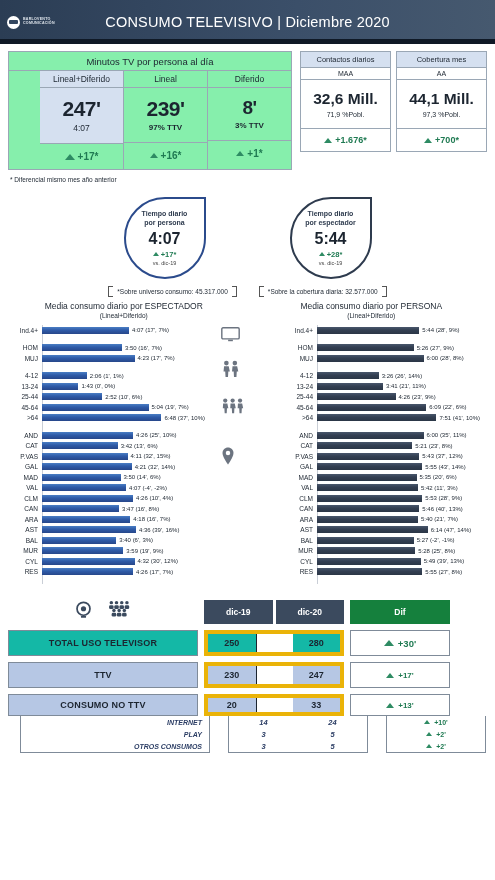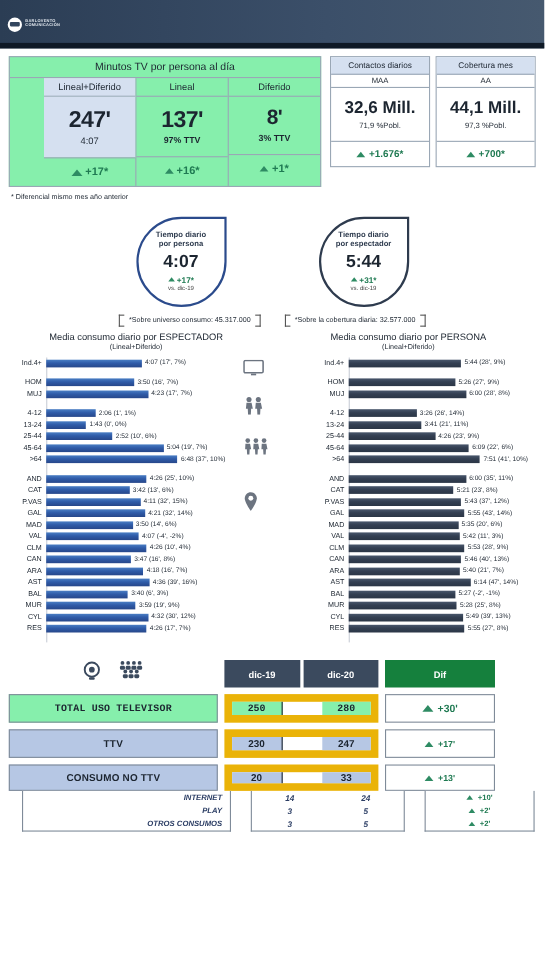--- a/index.html
+++ b/index.html
@@ -145,30 +145,30 @@
     position: absolute; left: 42px; top: 0; bottom: 0; width: 1px; background: #c9ced6;
   }
   .chart-col { position: relative; }
 
   .icon { position: absolute; left: 16px; color: #6c7480; }
 
   
   .bottom { margin-top: 16px; padding: 0 8px; }
   .brow { display: flex; gap: 6px; align-items: stretch; margin-bottom: 6px; }
   .bname { width: 190px; border: 1px solid #7f8b99; display: flex; align-items: center; justify-content: center; }
-  .bnums { width: 140px; border: 7px solid #eab308; display: flex; gap: 36px; }
+  .bnums { width: 140px; border: 4px solid #eab308; display: flex; gap: 36px; }
   .bnum { flex: 1; display: flex; align-items: center; justify-content: center; }
   .bnum.first { border-right: 1px solid #1c2530; }
   .bdif { width: 100px; border: 1px solid #7f8b99; display: flex; align-items: center; justify-content: center; gap: 4px; background: #fff; }
   .hdr-row .bname { border: none; background: transparent; }
   .hdr-row .bnums { border: none; gap: 3px; background: transparent; }
   .hdr-row .bnums .bnum { background: #3b4a5e; color: #fff; font-size: 8.5px; font-weight: bold; border: none; padding: 5px 0; }
   .hdr-row .bdif { border: none; background: #15803d; color: #fff; font-size: 8.5px; font-weight: bold; padding: 5px 0;}
 
-  .yellow { background: #86efac; font-family: Liberation Mono, monospace; }
+  .yellow { background: #14b8a6; }
   .blue { background: #b6c7e4; }
   .white { background: #ffffff; margin-left: 12px; }
 
   .rowlabel { font-size: 9px; font-weight: bold; letter-spacing: .2px; }
   .rowval { font-size: 9px; font-weight: bold; }
   .difval { font-size: 9.5px; font-weight: bold; color: #1f7a52; }
   .difval.sm { font-size: 8px; }
 
   .brow.tall .bname, .brow.tall .bnums, .brow.tall .bdif { min-height: 26px; }
   .sub-block { display: flex; gap: 6px; }
@@ -189,20 +189,21 @@
 <div class="page">
 
   <div class="header">
     <div class="logo-wrap">
       <div class="logo-mark"></div>
       <div class="logo-text">
         <span>BARLOVENTO</span>
         <span>COMUNICACIÓN</span>
       </div>
     </div>
+    <div class="header-title">CONSUMO TELEVISIVO | Diciembre 2020</div>
   </div>
 
   <div class="kpi-zone">
 
     <div class="panel-left">
       <div class="ptitle">Minutos TV por persona al día</div>
       <div class="cols">
         <div class="col highlight">
           <div class="chead">Lineal+Diferido</div>
           <div class="cbody">
@@ -210,21 +211,21 @@
             <div class="csub">4:07</div>
           </div>
           <div class="cfoot">
             <i class="tri"></i>
             <span>+17*</span>
           </div>
         </div>
         <div class="col">
           <div class="chead">Lineal</div>
           <div class="cbody">
-            <div class="cbig">137'</div>
+            <div class="cbig">239'</div>
             <div class="csub bold">97% TTV</div>
           </div>
           <div class="cfoot">
             <i class="tri sm"></i>
             <span>+16*</span>
           </div>
         </div>
         <div class="col">
           <div class="chead">Diferido</div>
           <div class="cbody">
@@ -279,21 +280,21 @@
         <span>+17*</span>
       </div>
       <div class="drop-vs">vs. dic-19</div>
     </div>
     <div class="drop dark">
       <div class="drop-lab">Tiempo diario</div>
       <div class="drop-lab">por espectador</div>
       <div class="drop-big">5:44</div>
       <div class="drop-delta">
         <i class="tri xs"></i>
-        <span>+31*</span>
+        <span>+28*</span>
       </div>
       <div class="drop-vs">vs. dic-19</div>
     </div>
   </div>
 
   <div class="brackets">
     <div class="bracket">*Sobre universo consumo: 45.317.000</div>
     <div class="bracket">*Sobre la cobertura diaria: 32.577.000</div>
   </div>
 

